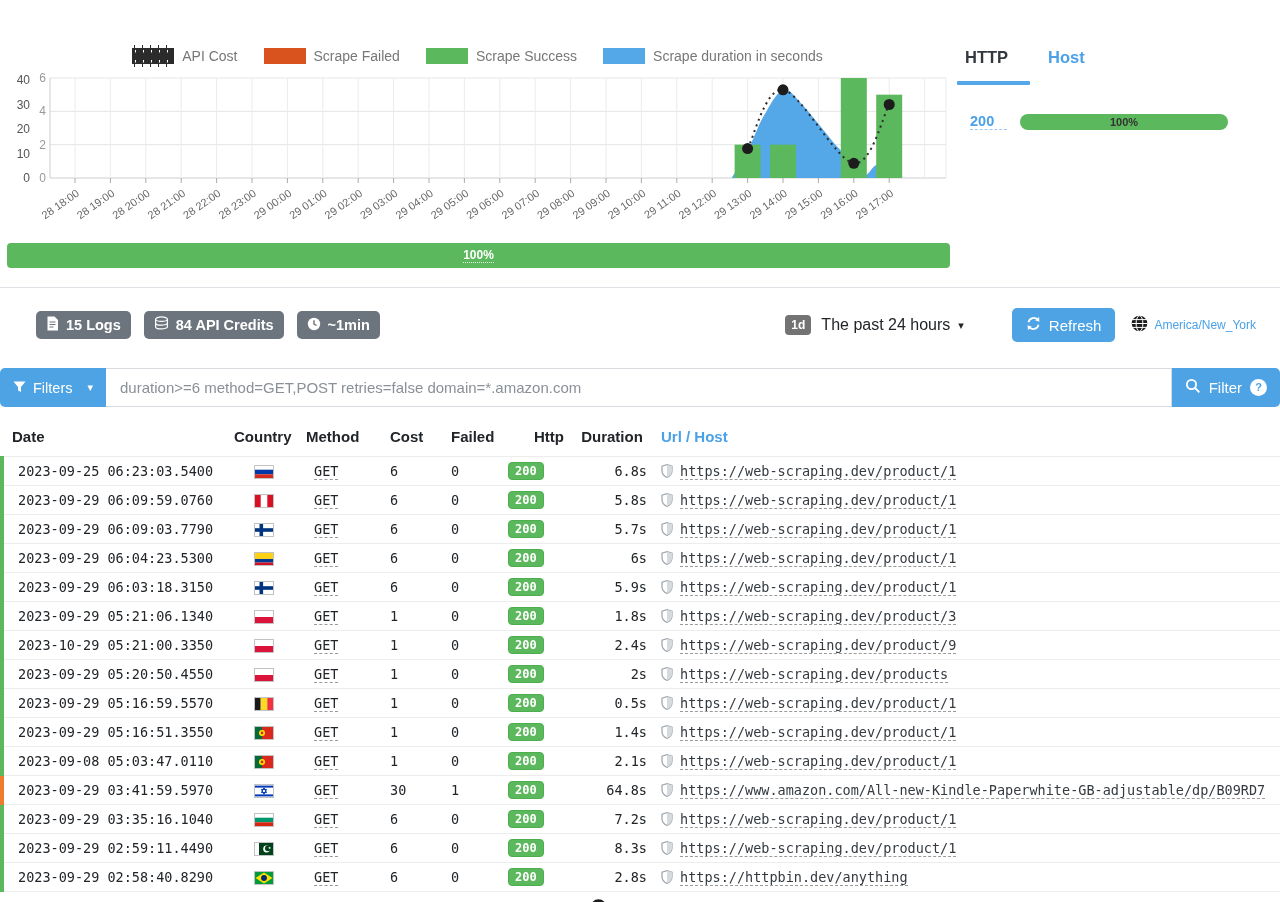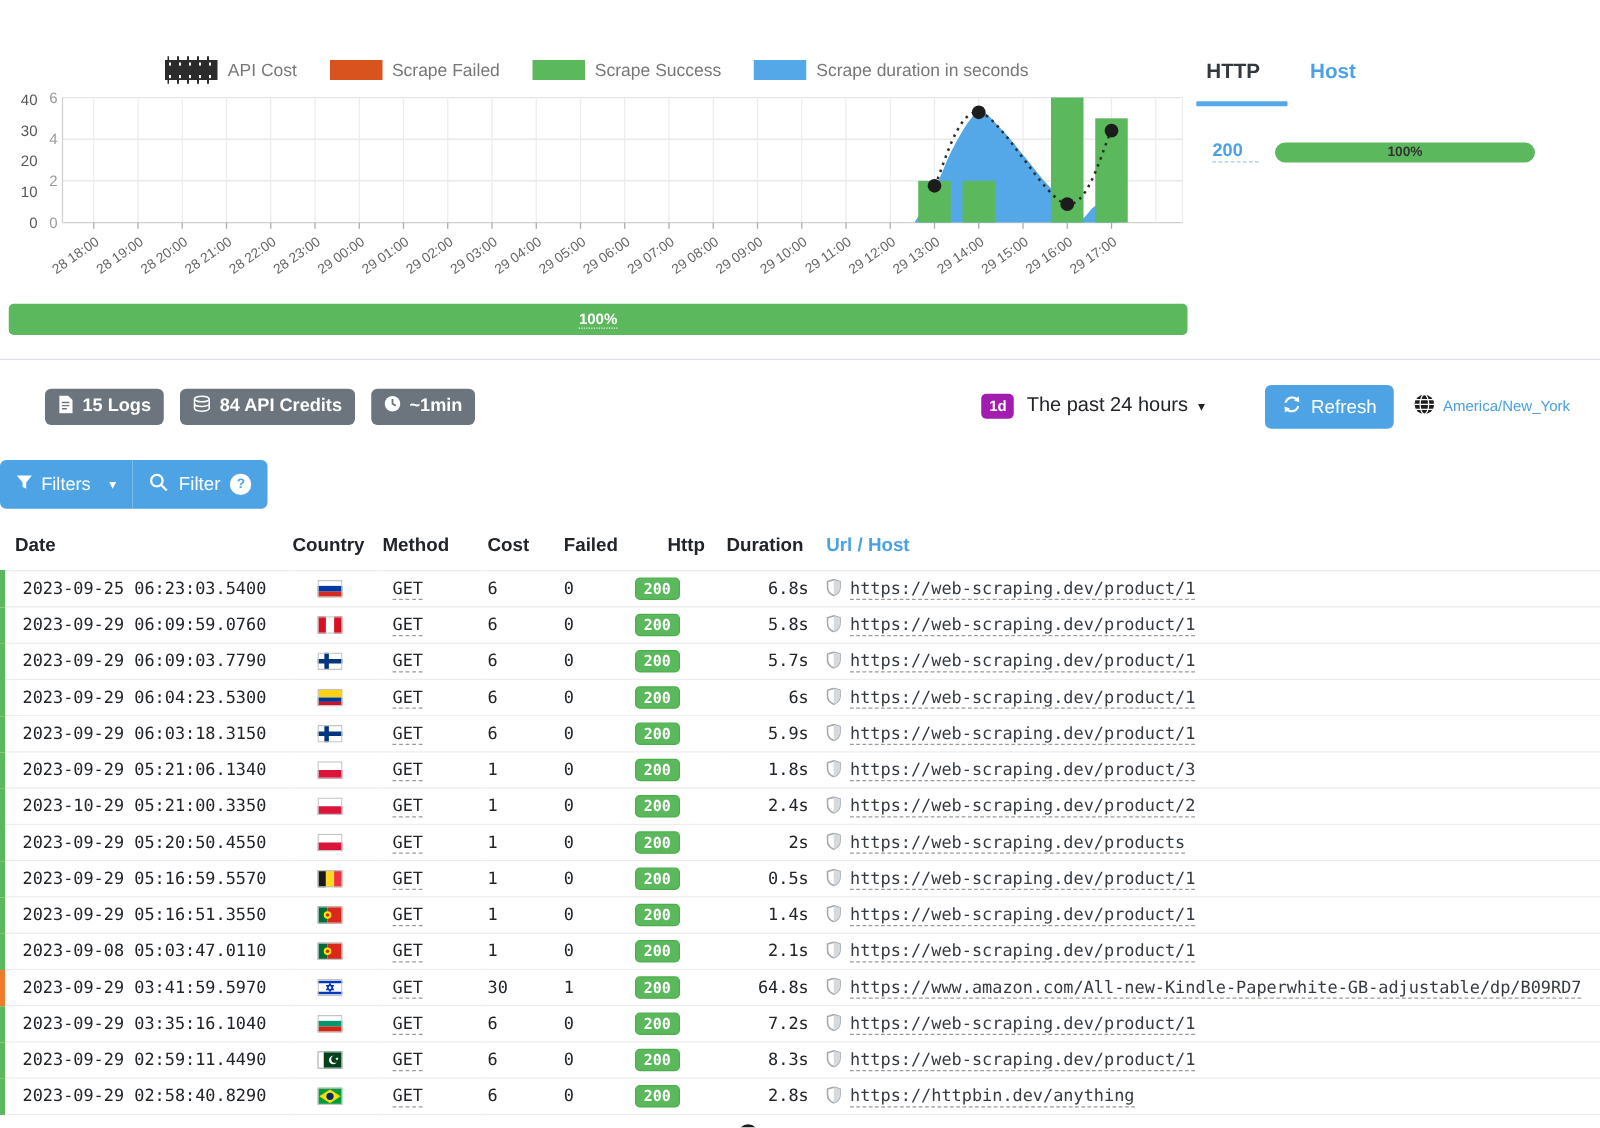--- a/index.html
+++ b/index.html
@@ -39,21 +39,21 @@
   .overall-bar span { color:#fff; font-weight:bold; font-size:12px; border-bottom:1px dotted rgba(255,255,255,.85); cursor:pointer; }
   .divider { position:absolute; top:287px; left:0; width:1280px; border-top:1px solid #dee2e6; }
 
   
   .stats-row { display:flex; align-items:center; margin:13px 24px 0 36px; height:34px; }
   .badges { display:flex; gap:13px; }
   .stat-badge { display:flex; align-items:center; gap:7px; background:#6c757d; color:#fff; font-weight:bold;
                 font-size:14.5px; padding:5px 10px; border-radius:5px; }
   .spacer { flex:1; }
   .range-group { display:flex; align-items:center; cursor:pointer; }
-  .mini-badge { background:#a21caf; color:#fff; font-size:12px; font-weight:bold; padding:3px 6px; border-radius:4px; }
+  .mini-badge { background:#737373; color:#fff; font-size:12px; font-weight:bold; padding:3px 6px; border-radius:4px; }
   .range-label { margin-left:10px; font-size:16px; color:#212529; }
   .caret { font-size:11px; color:#212529; margin-left:8px; }
   .refresh-btn { margin-left:48px; display:flex; align-items:center; gap:8px; background:#4da3e4; color:#fff;
                  border:none; font-size:15px; padding:8px 14px; border-radius:5px; cursor:pointer; font-family:inherit; }
   .tz-group { margin-left:16px; display:flex; align-items:center; gap:6px; color:#4aa0e6; font-size:12px; cursor:pointer; }
 
   
   .filter-bar { display:flex; margin-top:26px; height:39px; }
   .filters-btn { display:flex; align-items:center; gap:7px; background:#4da3e4; color:#fff; border:none;
                  font-size:14.5px; padding:0 13px; border-radius:5px 0 0 5px; cursor:pointer; font-family:inherit; }
@@ -301,20 +301,21 @@
   <div class="filter-bar">
     <button class="filters-btn">
       <span>
         <svg width="13" height="12" viewBox="0 0 14 13">
             <polygon points="0.5,0.5 13.5,0.5 8.6,6.5 8.6,12 5.4,10.2 5.4,6.5" fill="#fff"></polygon>
           </svg>
       </span>
       <span>Filters</span>
       <span class="caret">▾</span>
     </button>
+    <input class="filter-input" type="text" placeholder="duration&gt;=6 method=GET,POST retries=false domain=*.amazon.com" style="">
     <button class="filter-btn">
       <span>
         <svg width="16" height="16" viewBox="0 0 16 16">
             <circle cx="6.5" cy="6.5" r="4.6" fill="none" stroke="#fff" stroke-width="1.8"></circle>
             <path d="M10 10l4.4 4.4" stroke="#fff" stroke-width="1.8"></path>
           </svg>
       </span>
       <span>Filter</span>
       <span class="help-circle">?</span>
     </button>
@@ -459,21 +460,21 @@
                 <rect x="0.5" y="0.5" width="19" height="13" fill="none" stroke="#c3c3c3"></rect>
               </svg></span></td>
           <td class="c-method"><span class="dashed-link">GET</span></td>
           <td class="c-cost">1</td>
           <td class="c-retries">0</td>
           <td class="c-http"><span class="badge200">200</span></td>
           <td class="c-duration">2.4s</td>
           <td class="c-url"><span><svg class="shield" width="12" height="14" viewBox="0 0 12 14">
                 <path d="M6 0.7 11 2.2v4.5c0 3.3-2.2 5.5-5 6.6-2.8-1.1-5-3.3-5-6.6V2.2z" fill="none" stroke="#a3a9af" stroke-width="1.3"></path>
                 <path d="M6 0.7 11 2.2v4.5c0 3.3-2.2 5.5-5 6.6z" fill="#d7dadd"></path>
-              </svg></span><a class="url-link">https://web-scraping.dev/product/2</a></td>
+              </svg></span><a class="url-link">https://web-scraping.dev/product/9</a></td>
         </tr>
         <tr>
           <td class="c-date" style="border-left-color:#5cb85c">2023-09-29 05:20:50.4550</td>
           <td class="c-country"><span class="flag"><svg width="20" height="14">
                 <rect width="20" height="7" fill="#fff"></rect>
                 <rect y="7" width="20" height="7" fill="#dc143c"></rect>
                 <rect x="0.5" y="0.5" width="19" height="13" fill="none" stroke="#c3c3c3"></rect>
               </svg></span></td>
           <td class="c-method"><span class="dashed-link">GET</span></td>
           <td class="c-cost">1</td>

